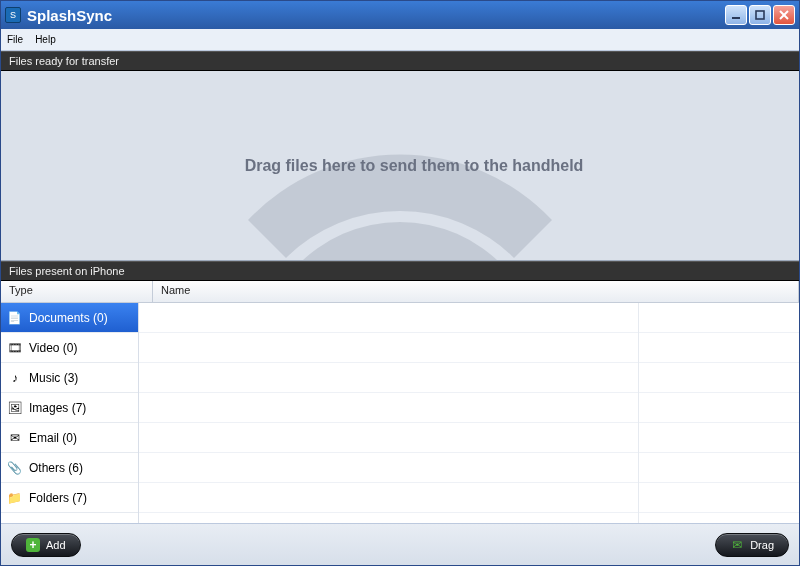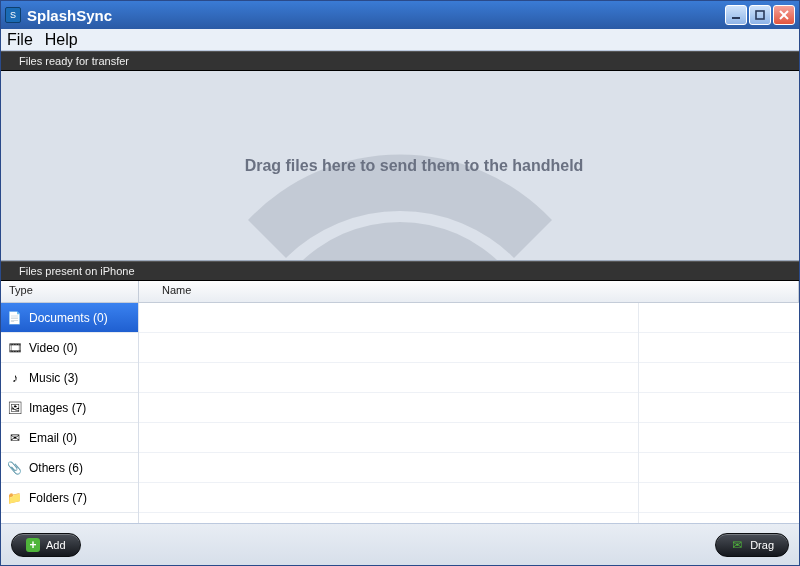--- a/index.html
+++ b/index.html
@@ -9,34 +9,34 @@
 
 .titlebar { height: 28px; background: linear-gradient(to bottom, #3a7bd5, #2a5aa5); display: flex; align-items: center; padding: 0 4px; color: #fff; }
 .titlebar .app-icon { width: 16px; height: 16px; background: #1a6bb5; margin-right: 6px; display: inline-flex; align-items: center; justify-content: center; font-size: 9px; border: 1px solid #0e3f6e; border-radius: 2px;}
 .titlebar .title-text { font-size: 15px; color: #fff; font-weight: bold; flex: 1; }
 .titlebar .win-controls { display: flex; gap: 2px; }
 .titlebar .win-btn { width: 22px; height: 20px; border: 1px solid #fff; border-radius: 3px; display: flex; align-items: center; justify-content: center; cursor: pointer; }
 .titlebar .win-btn.min, .titlebar .win-btn.max { background: linear-gradient(to bottom,#cfe3fb,#8fb5e8); }
 .titlebar .win-btn.close { background: linear-gradient(to bottom,#f5a29a,#e2553d); }
 .titlebar .win-btn svg { width: 12px; height: 12px; }
 
-.menubar { height: 22px; background: #eaf0f8; border-bottom: 1px solid #bcc9de; display: flex; align-items: center; padding: 0 6px; gap: 12px; font-size: 16px; color: #000; }
+.menubar { height: 22px; background: #eaf0f8; border-bottom: 1px solid #bcc9de; display: flex; align-items: center; padding: 0 6px; gap: 12px; font-size: 10px; color: #000; }
 .menubar .menu-item { cursor: pointer; }
 
-.section-header { background: #333; color: #eee; font-size: 11px; padding: 3px 18px; border-top: 1px solid #555; border-bottom: 1px solid #000; }
+.section-header { background: #333; color: #eee; font-size: 11px; padding: 3px 8px; border-top: 1px solid #555; border-bottom: 1px solid #000; }
 
 .drop-zone { flex: 0 0 190px; background: #dbe1ea; position: relative; overflow: hidden; display: flex; align-items: center; justify-content: center; border-bottom: 1px solid #9da9bb;}
 .drop-zone .wifi-bg { position: absolute; top: 16px; left: 50%; transform: translateX(-50%); width: 380px; height: 380px; opacity: 0.45; }
 .drop-zone .drop-text { position: relative; z-index: 2; font-size: 16px; font-weight: bold; color: #6a7182; text-align: center; margin-left: 28px; }
 
 .files-area { flex: 1; display: flex; flex-direction: column; background: #fff; }
 .table-header { height: 22px; display: flex; background: linear-gradient(to bottom,#fdfdfd,#e9edf3); border-bottom: 1px solid #c4ccd8; }
 .table-header .col { font-size: 11px; padding: 3px 8px; border-right: 1px solid #c4ccd8; color: #222; }
-.col-type { width: 138px; }
-.col-name { flex: 1; margin-left: 15px; }
+.col-type { width: 152px; }
+.col-name { flex: 1; }
 .col-size { width: 160px; border-right: none !important; }
 
 .table-body { flex: 1; display: flex; }
 .type-list { width: 138px; border-right: 1px solid #d8dee8; }
 .type-row { height: 30px; display: flex; align-items: center; gap: 6px; padding: 0 6px; font-size: 12px; color: #000; border-bottom: 1px solid #e6eaf0; cursor: pointer; }
 .type-row.selected { background: linear-gradient(to bottom,#3a82f0,#1f5fd0); color: #fff; }
 .type-row .t-icon { width: 16px; height: 16px; display: inline-flex; align-items: center; justify-content: center; font-size: 12px; }
 .content-list { flex: 1; border-right: 1px solid #e6eaf0;}
 .content-list .data-row { height: 30px; border-bottom: 1px solid #eef1f6; }
 .size-list { width: 160px; }

